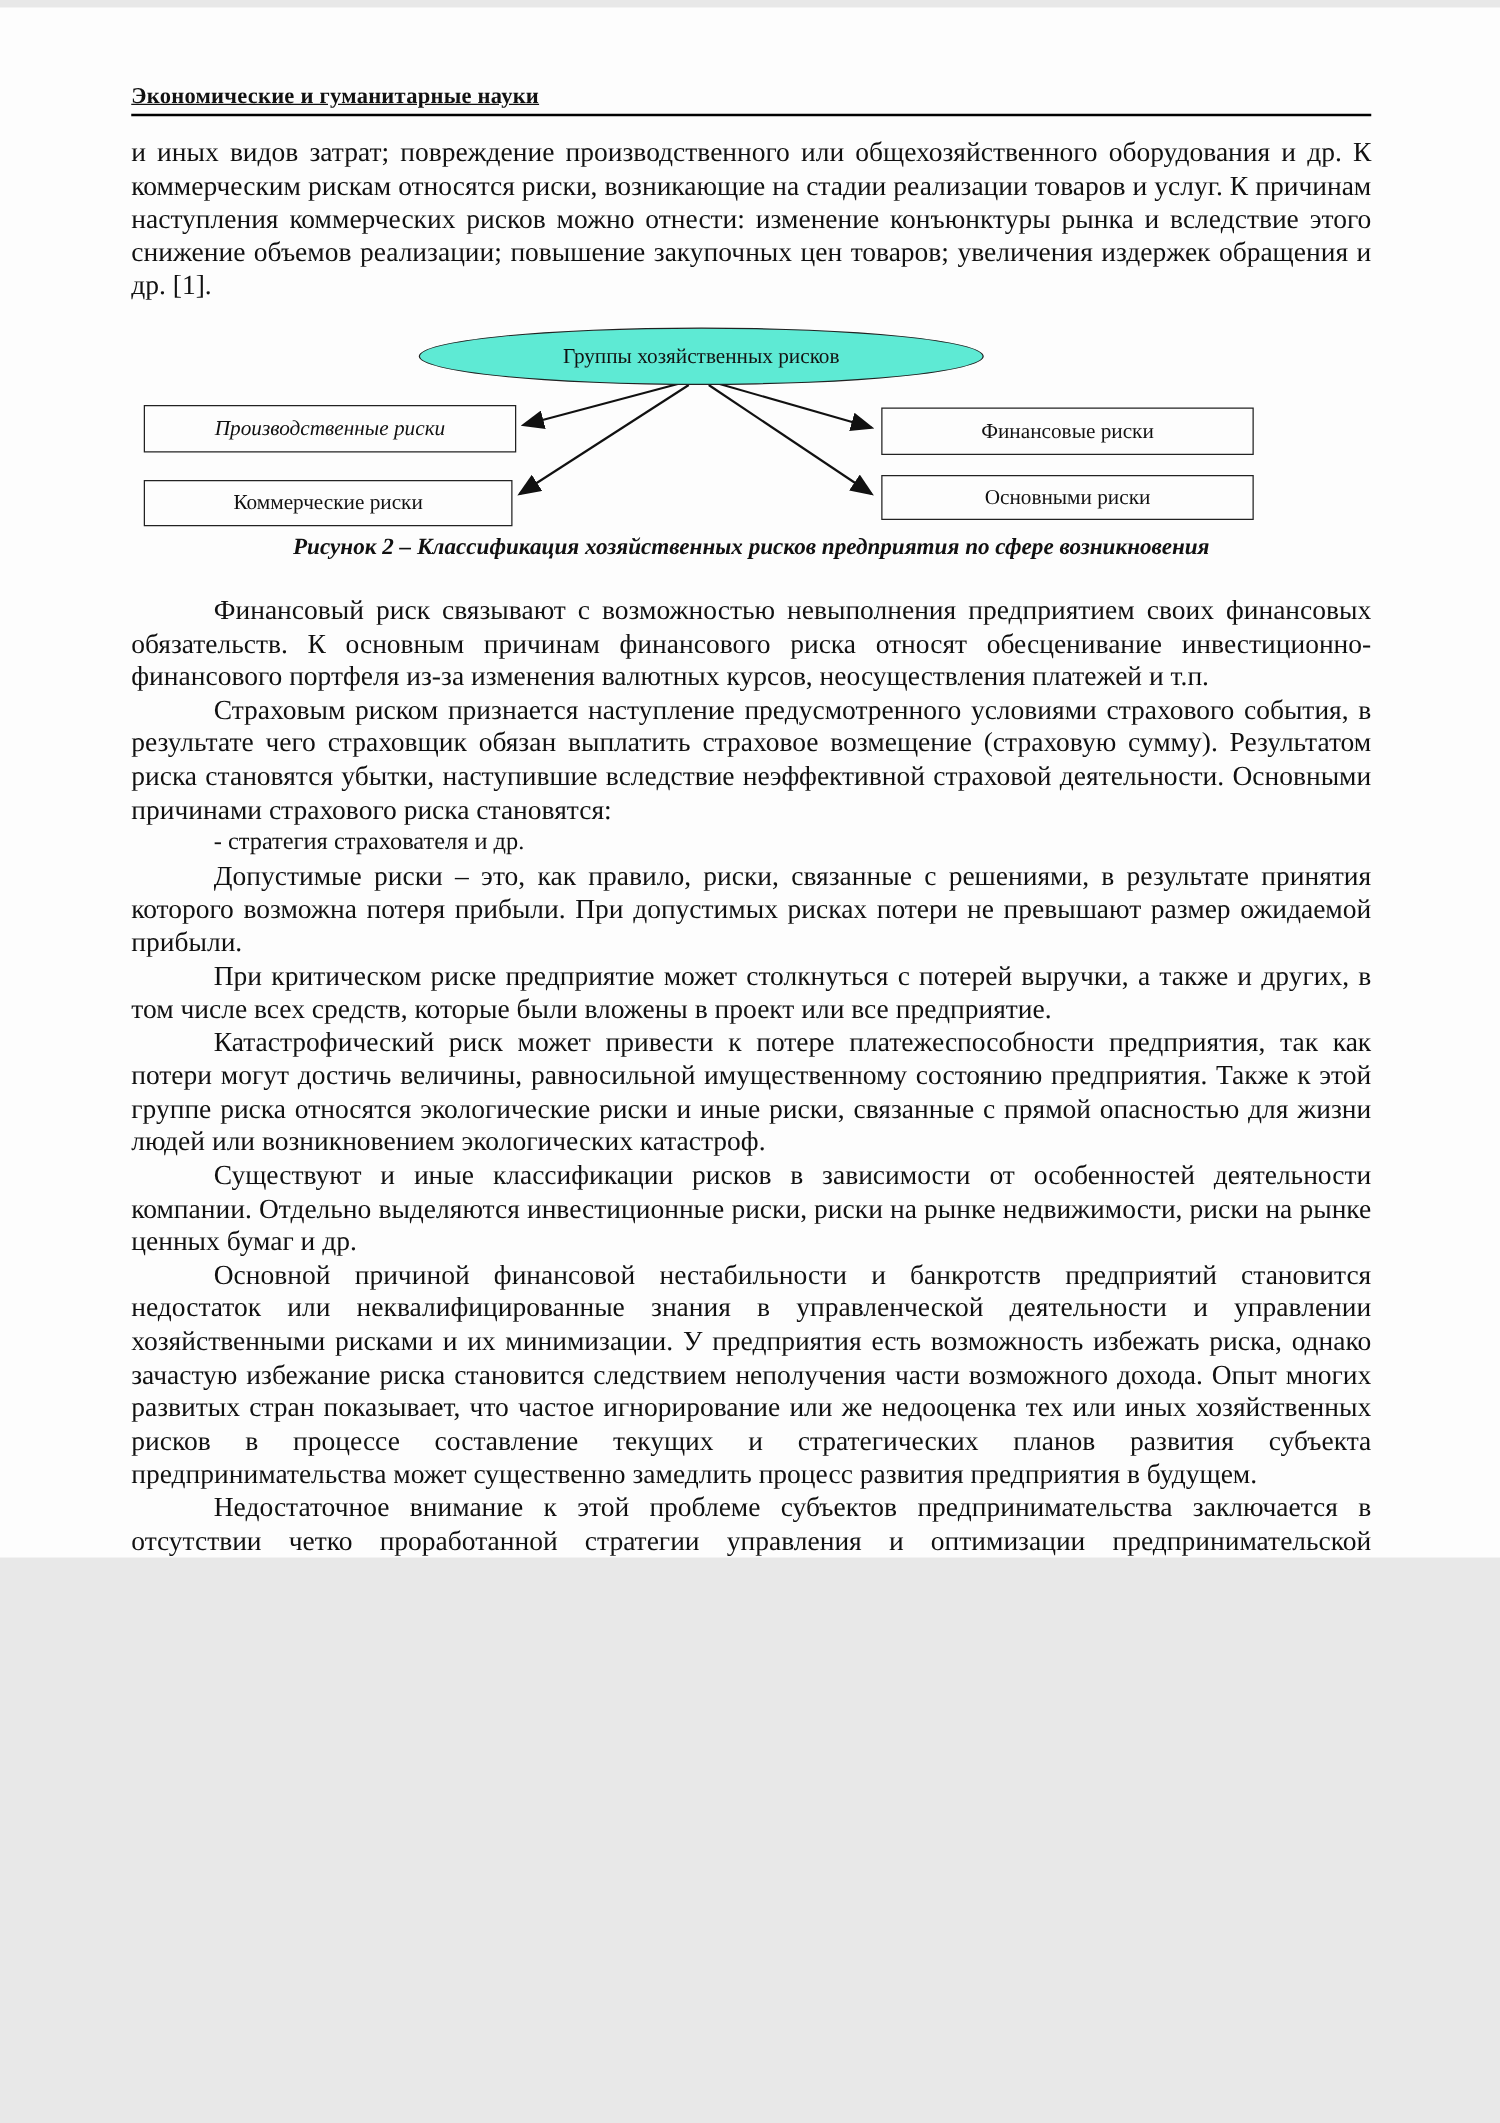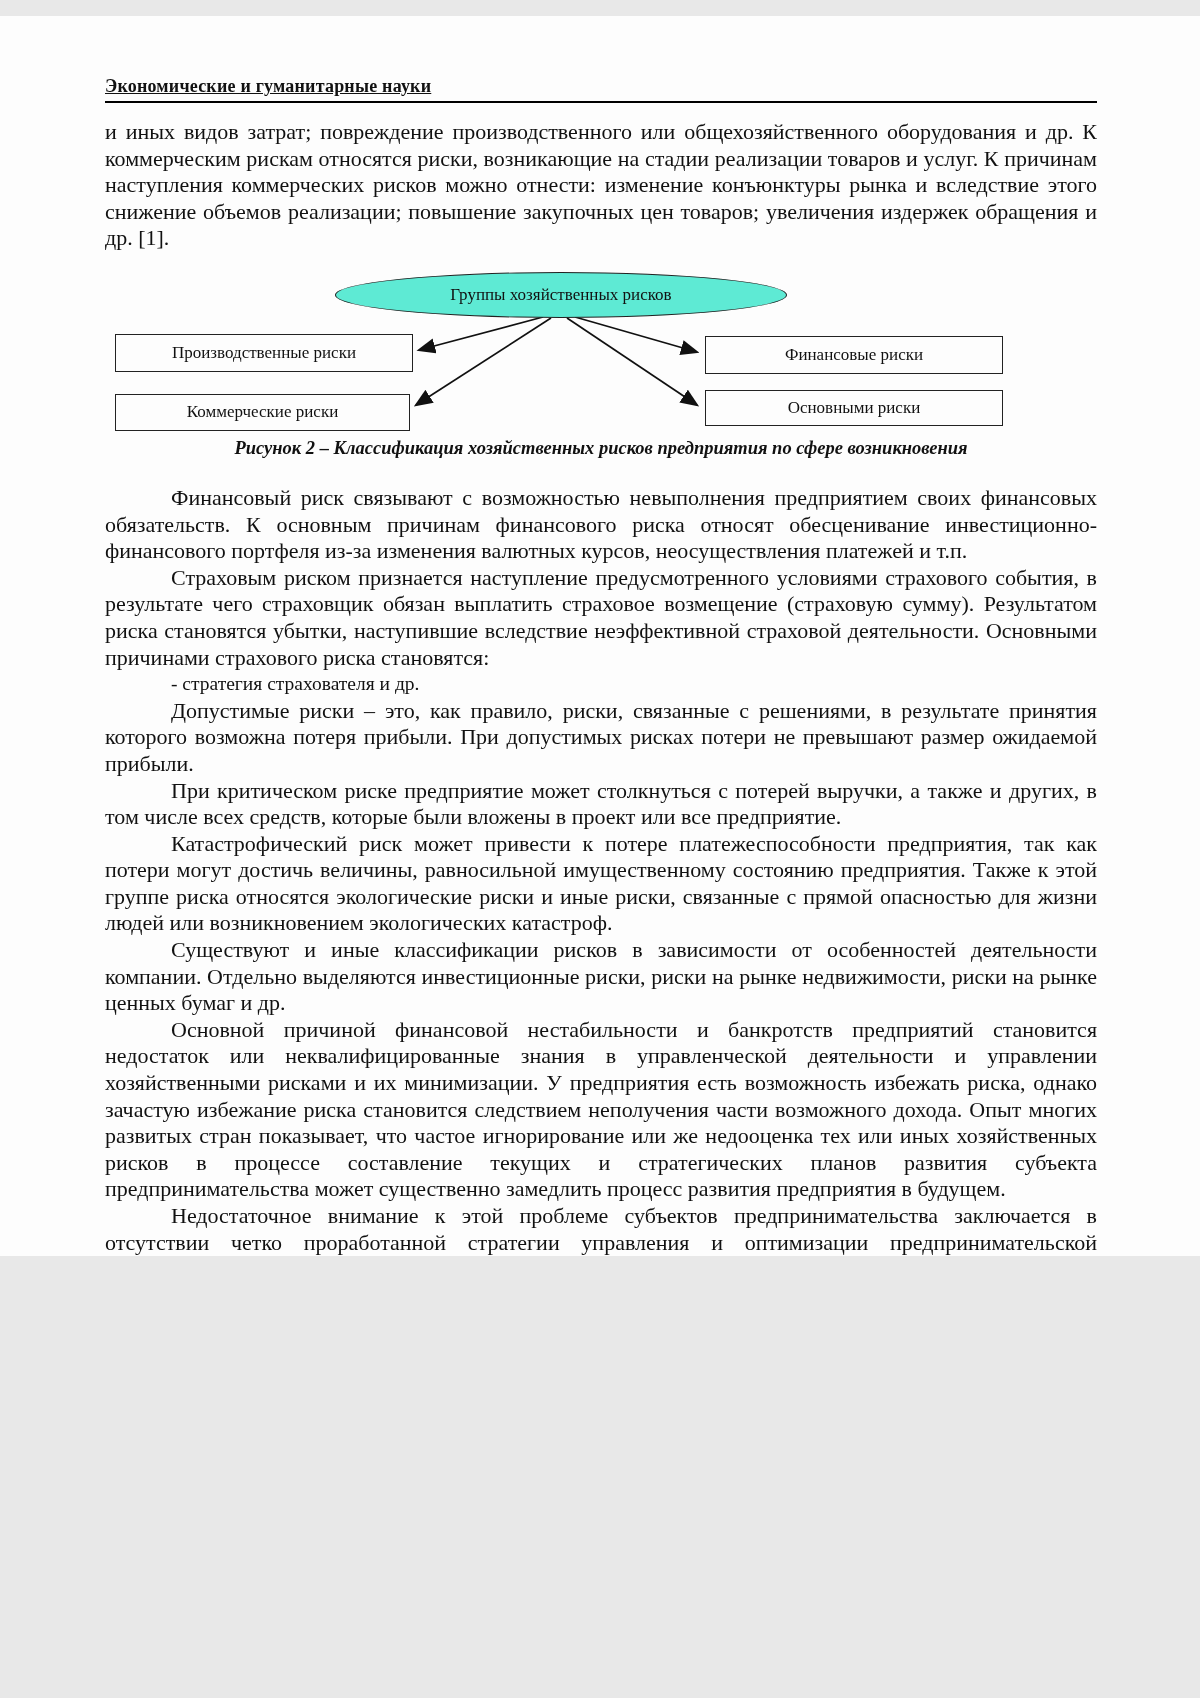--- a/index.html
+++ b/index.html
@@ -1,21 +1,21 @@
 <!DOCTYPE html>
 <html><head>
 <meta charset="utf-8">
 <style>
   html, body { margin: 0; padding: 0; background: #e8e8e8; }
   .page {
     position: relative;
     width: 1200px;
     height: 1240px;
     background: #fdfdfd;
-    margin: 16px auto;
+    margin: 6px auto;
     font-family: "Liberation Serif", "DejaVu Serif", serif;
     color: #111;
     overflow: hidden;
   }
   .content {
     position: absolute;
     left: 105px;
     top: 60px;
     width: 992px;
   }
@@ -63,21 +63,21 @@
     display: flex; align-items: center; justify-content: center;
     font-size: 17px;
   }
   .d-box {
     position: absolute;
     border: 1.4px solid #222;
     background: #fdfdfd;
     display: flex; align-items: center; justify-content: center;
     font-size: 17px;
   }
-  .d-box.prod { left: 10px;  top: 62px;  width: 296px; height: 36px; }
+  .d-box.prod { left: 10px;  top: 62px;  width: 296px; height: 36px; font-style: italic; }
   .d-box.comm { left: 10px;  top: 122px; width: 293px; height: 35px; }
   .d-box.fin  { left: 600px; top: 64px;  width: 296px; height: 36px; }
   .d-box.ins  { left: 600px; top: 118px; width: 296px; height: 34px; }
   .fig-caption {
     text-align: center;
     font-weight: bold;
     font-style: italic;
     font-size: 18.5px;
     margin: 6px 0 26px 0;
   }

